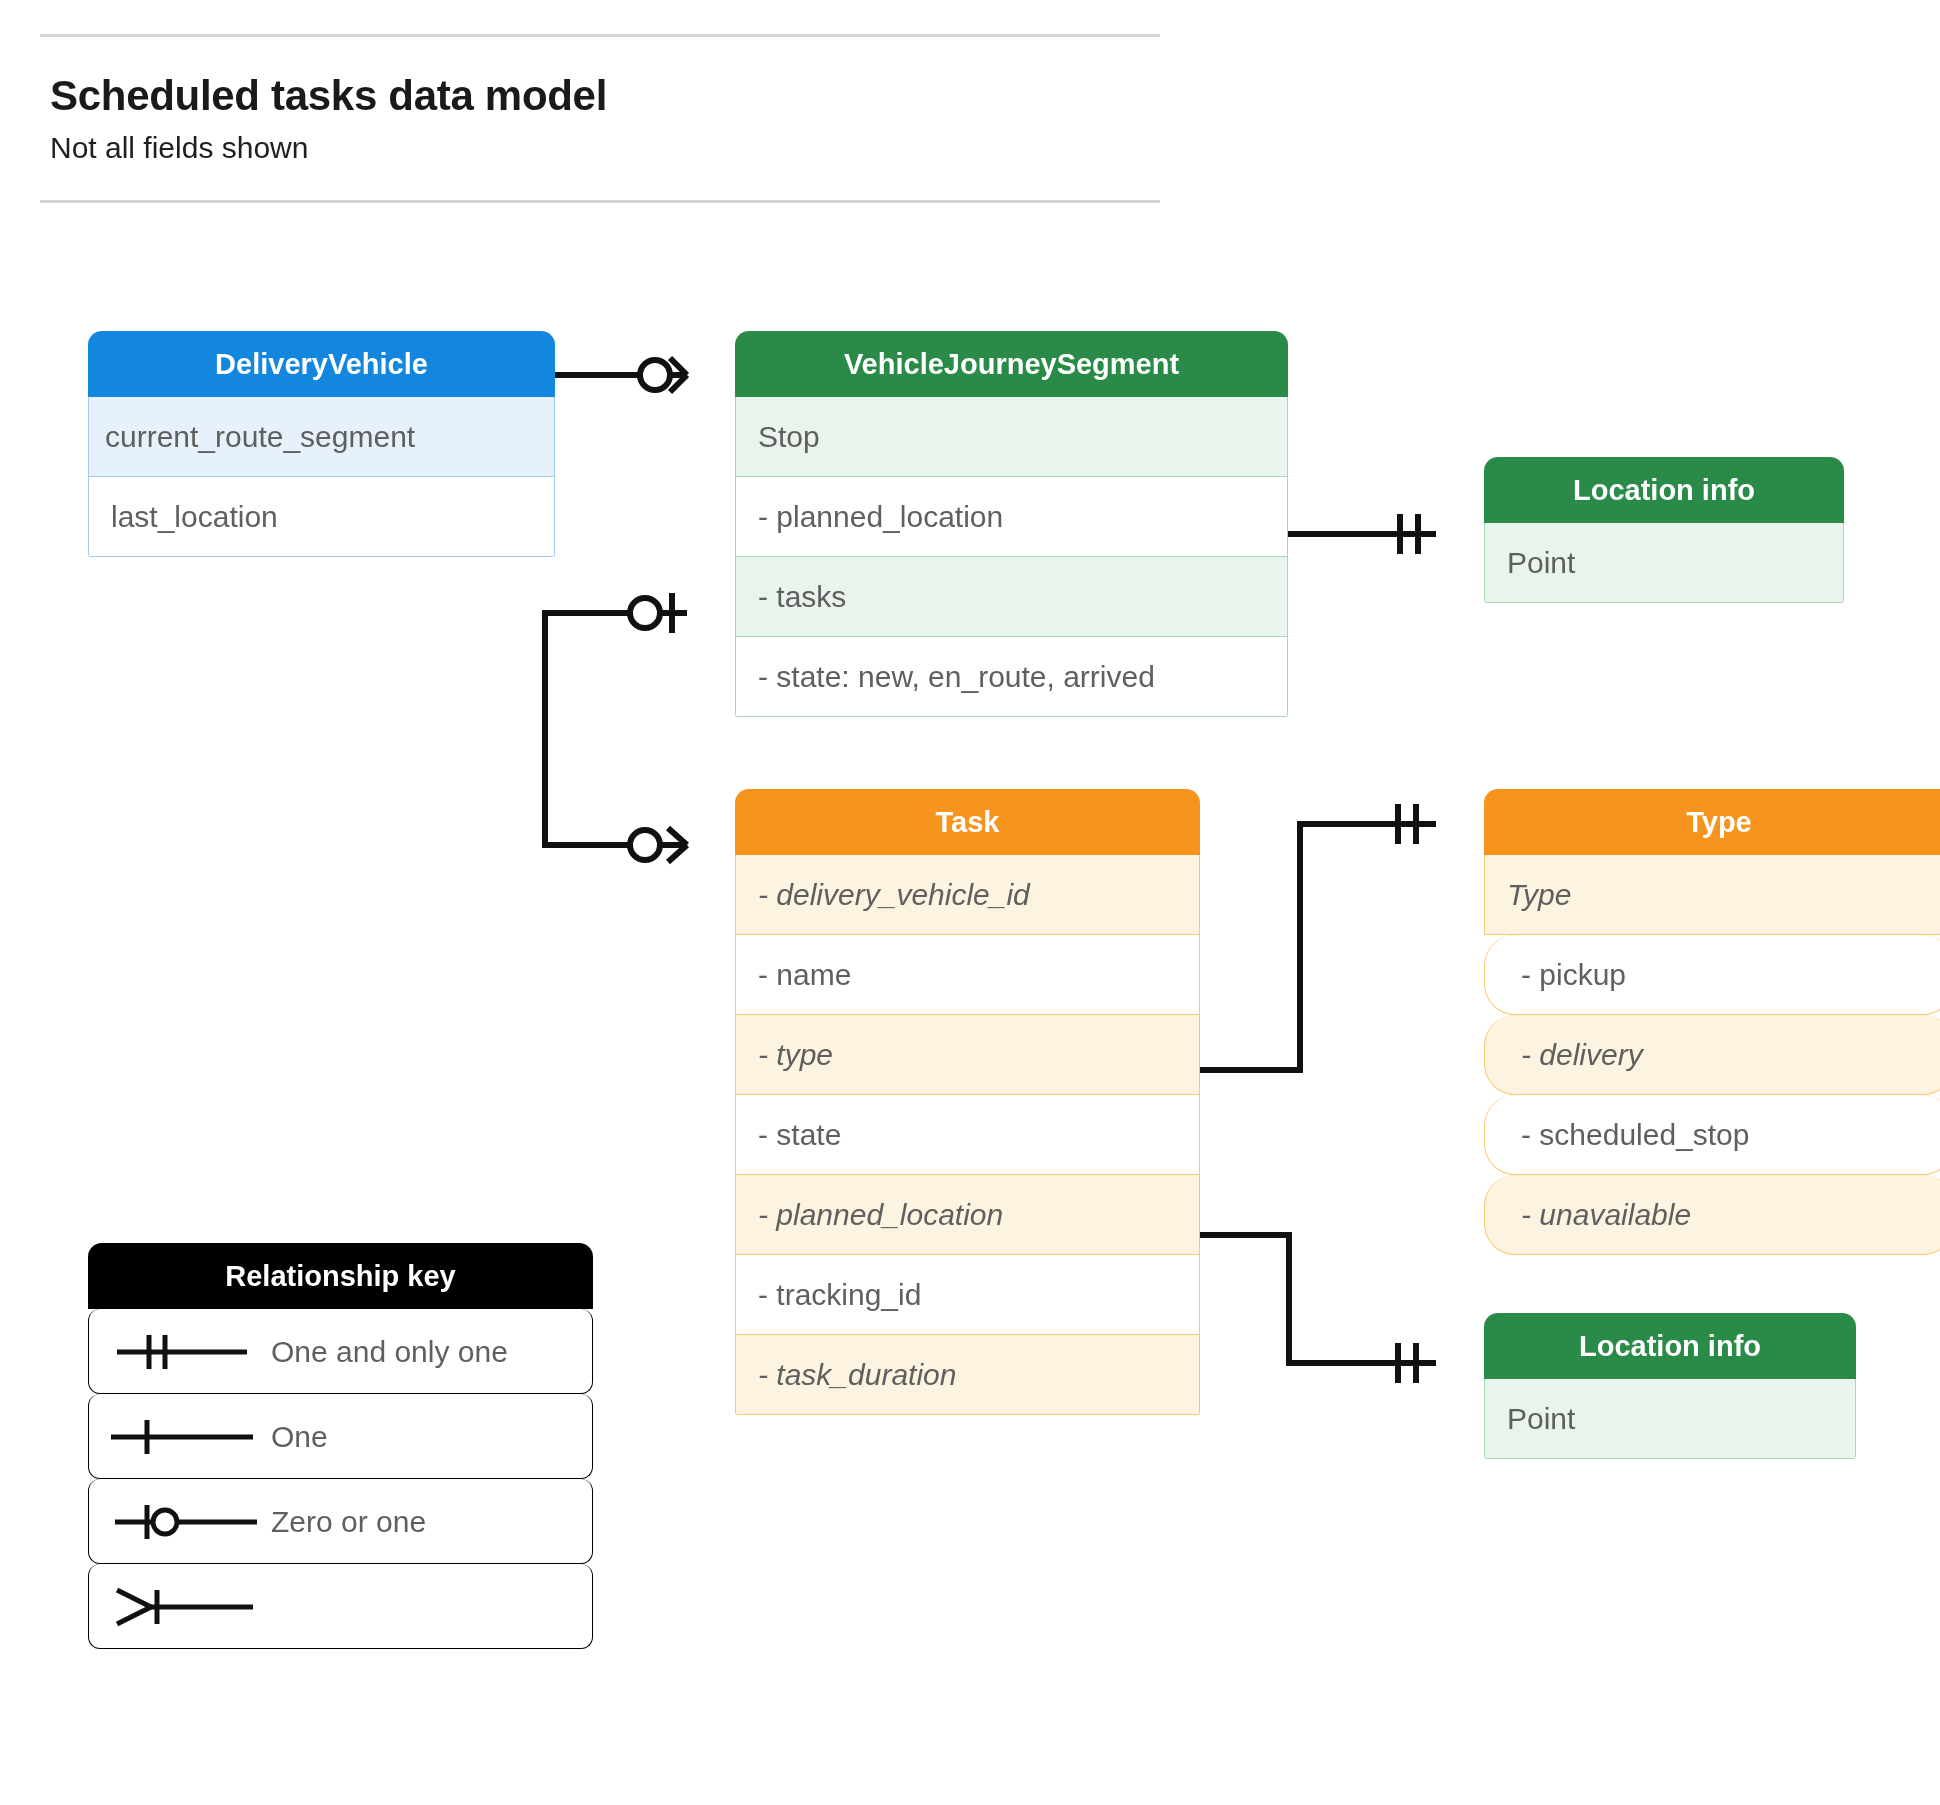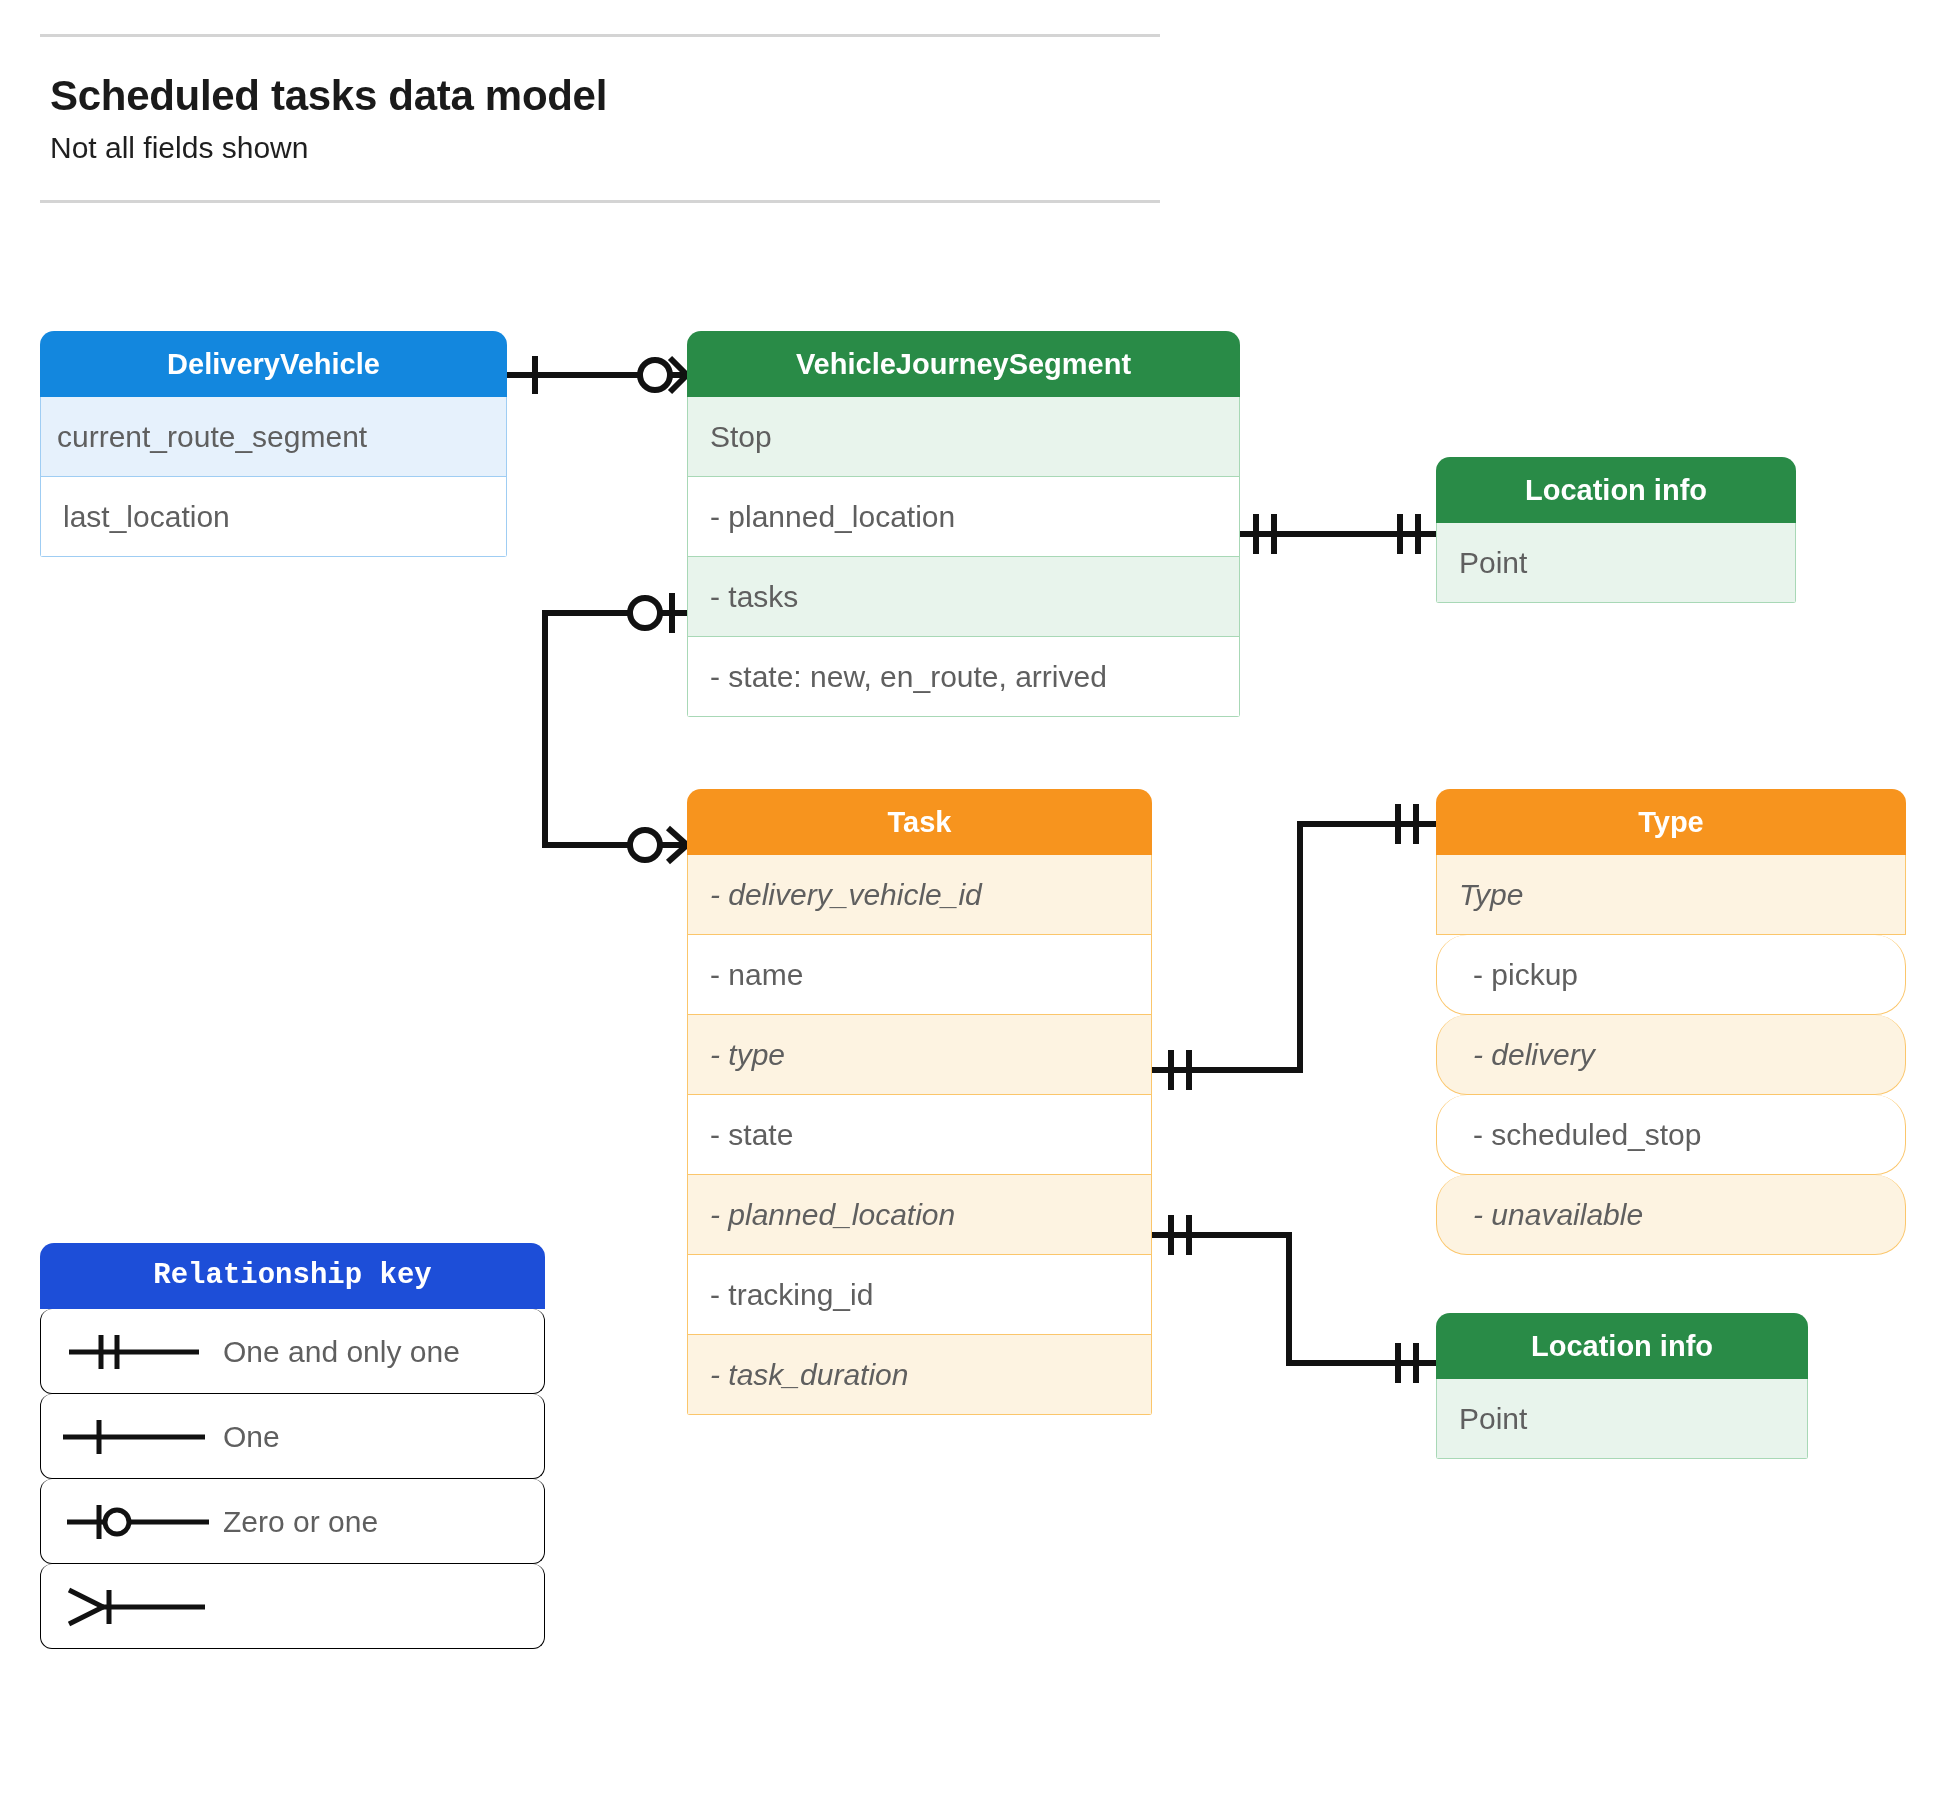--- a/index.html
+++ b/index.html
@@ -44,20 +44,21 @@
     font-weight: normal;
     color: #1f1f1f;
     white-space: nowrap;
   }
 
   
   .entity {
     position: absolute;
     border-radius: 14px 14px 3px 3px;
     overflow: hidden;
+    margin-left: 48px;
   }
   .entity-head {
     height: 66px;
     line-height: 66px;
     text-align: center;
     color: #ffffff;
     font-size: 29px;
     font-weight: bold;
     white-space: nowrap;
   }
@@ -85,21 +86,21 @@
   .theme-green .entity-row.alt  { background: #e8f4ec; }
   .theme-green .entity-row.plain{ background: #ffffff; }
 
   
   .theme-orange .entity-head { background: #f7941e; }
   .theme-orange .entity-row  { border-color: #fbc66b; }
   .theme-orange .entity-row.alt  { background: #fdf3e1; font-style: italic; }
   .theme-orange .entity-row.plain{ background: #ffffff; }
 
   
-  .theme-grey .entity-head { background: #1d4ed8; font-family: Liberation Mono, monospace; }
+  .theme-grey .entity-head { background: #000000; }
 
   
   #ent-delivery-vehicle     { left: 40px;   top: 331px;  width: 467px; }
   #ent-journey-segment      { left: 687px;  top: 331px;  width: 553px; }
   #ent-location-info-top    { left: 1436px; top: 457px;  width: 360px; }
   #ent-task                 { left: 687px;  top: 789px;  width: 465px; }
   #ent-type                 { left: 1436px; top: 789px;  width: 470px; }
   #ent-location-info-bottom { left: 1436px; top: 1313px; width: 372px; }
   #ent-relationship-key     { left: 40px;   top: 1243px; width: 505px; }
 

